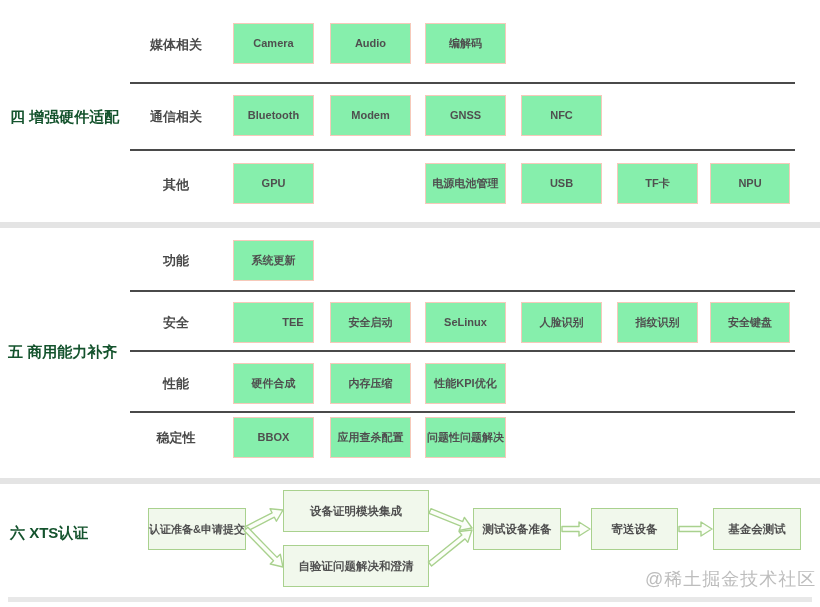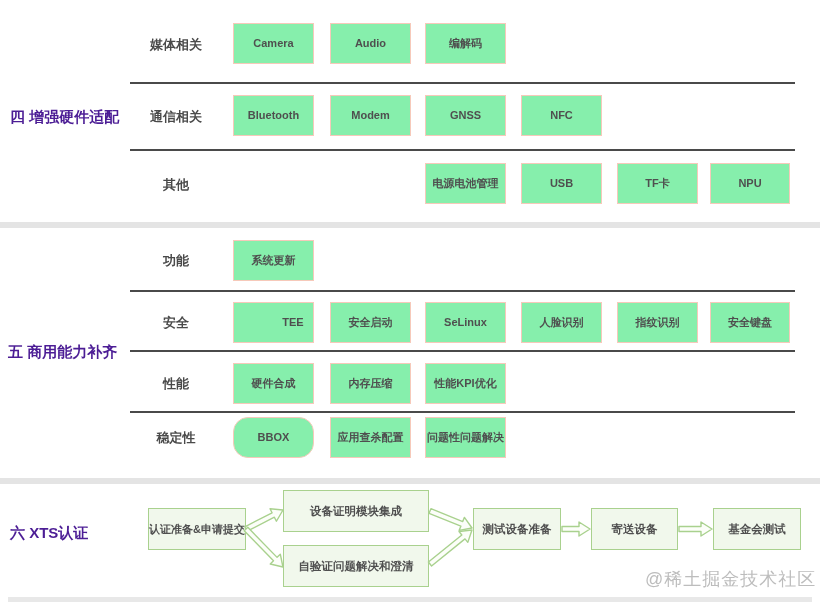--- a/index.html
+++ b/index.html
@@ -1,21 +1,21 @@
 <!DOCTYPE html>
 <html><head>
 <meta charset="utf-8">
 <style>
   html,body{margin:0;padding:0;background:#fff;}
   .diagram{
     position:relative;width:820px;height:607px;background:#ffffff;
     font-family:"Liberation Sans","DejaVu Sans",sans-serif;overflow:hidden;
   }
   .section-title{
-    position:absolute;font-size:15px;font-weight:bold;color:#4c1d95;white-space:nowrap;
+    position:absolute;font-size:15px;font-weight:bold;color:#14532d;white-space:nowrap;
   }
   .row-label{
     position:absolute;width:76px;text-align:center;font-size:13px;font-weight:bold;color:#4a4a4a;
   }
   .pbox{
     position:absolute;width:81px;height:41px;box-sizing:border-box;
     background:#86efac;border:1px solid #f6c9ba;
     display:flex;align-items:center;justify-content:center;
     font-size:11px;font-weight:bold;color:#4f4f4f;text-align:center;line-height:1.1;
   }
@@ -47,20 +47,21 @@
 
   <div class="row-label" style="left:138px;top:108px;">通信相关</div>
   <div class="pbox" style="left:233px;top:95px;">Bluetooth</div>
   <div class="pbox" style="left:330px;top:95px;">Modem</div>
   <div class="pbox" style="left:425px;top:95px;">GNSS</div>
   <div class="pbox" style="left:521px;top:95px;">NFC</div>
 
   <div class="hline" style="top:149px;"></div>
 
   <div class="row-label" style="left:138px;top:176px;">其他</div>
+  <div class="pbox" style="left:233px;top:163px;">GPU</div>
   <div class="pbox" style="left:425px;top:163px;">电源电池管理</div>
   <div class="pbox" style="left:521px;top:163px;">USB</div>
   <div class="pbox" style="left:617px;top:163px;">TF卡</div>
   <div class="pbox" style="left:710px;top:163px;width:80px;">NPU</div>
 
   <div class="thick" style="top:222px;"></div>
 
   <div class="section-title" style="left:8px;top:343px;">五 商用能力补齐</div>
 
   <div class="row-label" style="left:138px;top:252px;">功能</div>
@@ -79,21 +80,21 @@
   <div class="hline" style="top:350px;"></div>
 
   <div class="row-label" style="left:138px;top:375px;">性能</div>
   <div class="pbox" style="left:233px;top:363px;">硬件合成</div>
   <div class="pbox" style="left:330px;top:363px;">内存压缩</div>
   <div class="pbox" style="left:425px;top:363px;">性能KPI优化</div>
 
   <div class="hline" style="top:411px;"></div>
 
   <div class="row-label" style="left:138px;top:429px;">稳定性</div>
-  <div class="pbox" style="left:233px;top:417px;border-radius:15px;">BBOX</div>
+  <div class="pbox" style="left:233px;top:417px;">BBOX</div>
   <div class="pbox" style="left:330px;top:417px;">应用查杀配置</div>
   <div class="pbox" style="left:425px;top:417px;">问题性问题解决</div>
 
   <div class="thick" style="top:478px;"></div>
 
   <div class="section-title" style="left:10px;top:524px;">六 XTS认证</div>
 
   <div class="gbox" style="left:148px;top:508px;width:98px;font-size:11px;">认证准备&amp;申请提交</div>
   <div class="gbox" style="left:283px;top:490px;width:146px;">设备证明模块集成</div>
   <div class="gbox" style="left:283px;top:545px;width:146px;">自验证问题解决和澄清</div>

